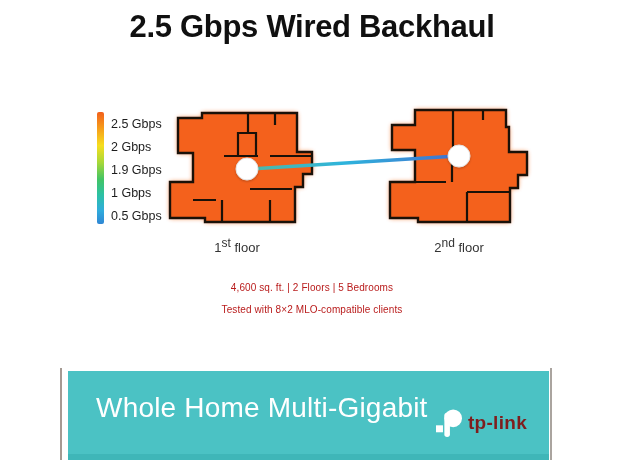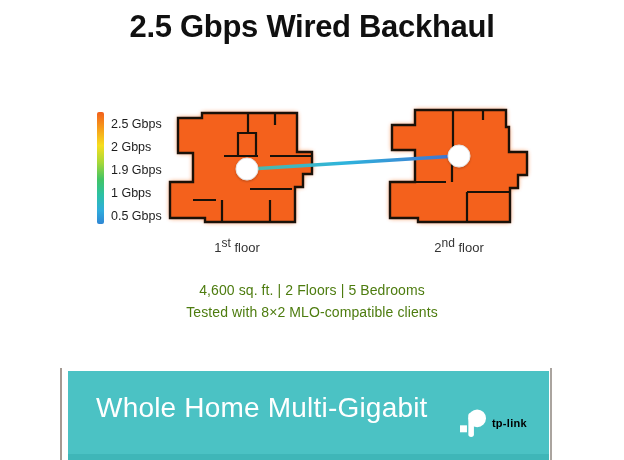--- a/index.html
+++ b/index.html
@@ -27,35 +27,35 @@
   .plans{position:absolute;left:0;top:0;width:624px;height:460px;}
   
   .floor-label{
     position:absolute;top:236px;width:120px;text-align:center;
     font-size:13px;color:#333;white-space:nowrap;
   }
   .floor-label sup{font-size:12px;}
   .fl-1{left:177px}.fl-2{left:399px}
   
   .spec-line{
-    position:absolute;left:0;width:624px;text-align:center;color:#4d7c0f;
-    font-size:14px;letter-spacing:0.1px;
+    position:absolute;left:0;width:624px;text-align:center;color:#b91c1c;
+    font-size:10px;letter-spacing:0.1px;
   }
   .spec-1{top:282px}.spec-2{top:304px}
   
   .banner{
     position:absolute;left:68px;top:371px;width:481px;height:89px;background:#4bc2c4;
   }
   .banner-strip{position:absolute;left:0;bottom:0;width:100%;height:6px;background:#3fb6b8;}
   .banner-text{
     position:absolute;left:28px;top:22px;color:#ffffff;font-size:28px;
     font-weight:500;line-height:30px;letter-spacing:0.2px;
   }
   .logo{position:absolute;right:22px;top:36px;display:flex;align-items:center;height:31px;}
-  .logo-text{color:#000000;font-size:11px;font-weight:600;margin-left:6px;letter-spacing:0.3px;}
+  .logo-text{color:#7f1d1d;font-size:19px;font-weight:600;margin-left:6px;letter-spacing:0.3px;}
   
   .side-rule{position:absolute;top:368px;width:2px;height:92px;}
   .sr-left{left:60px;background:#a59a93;}
   .sr-right{left:550px;background:#aaa49f;}
 </style>
 </head>
 <body>
 
 <div class="title">2.5 Gbps Wired Backhaul</div>
 

